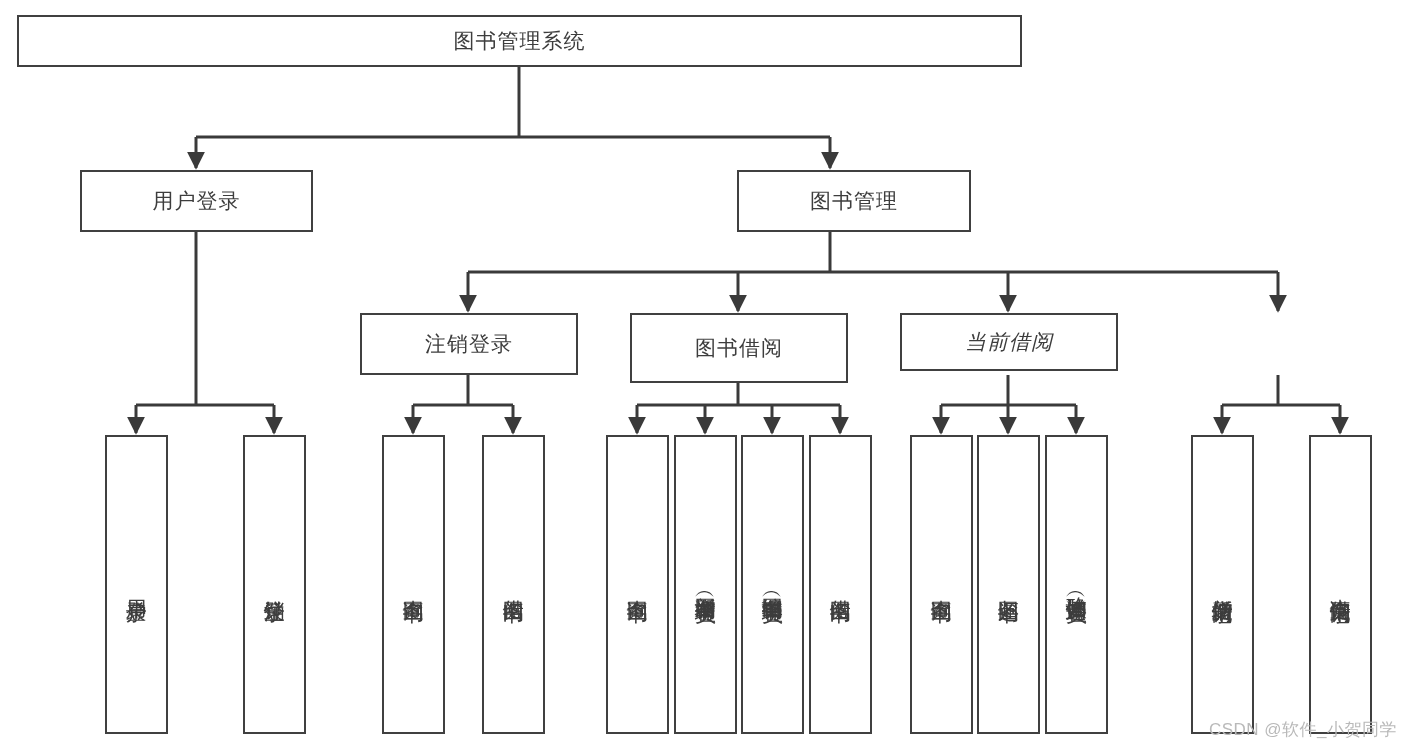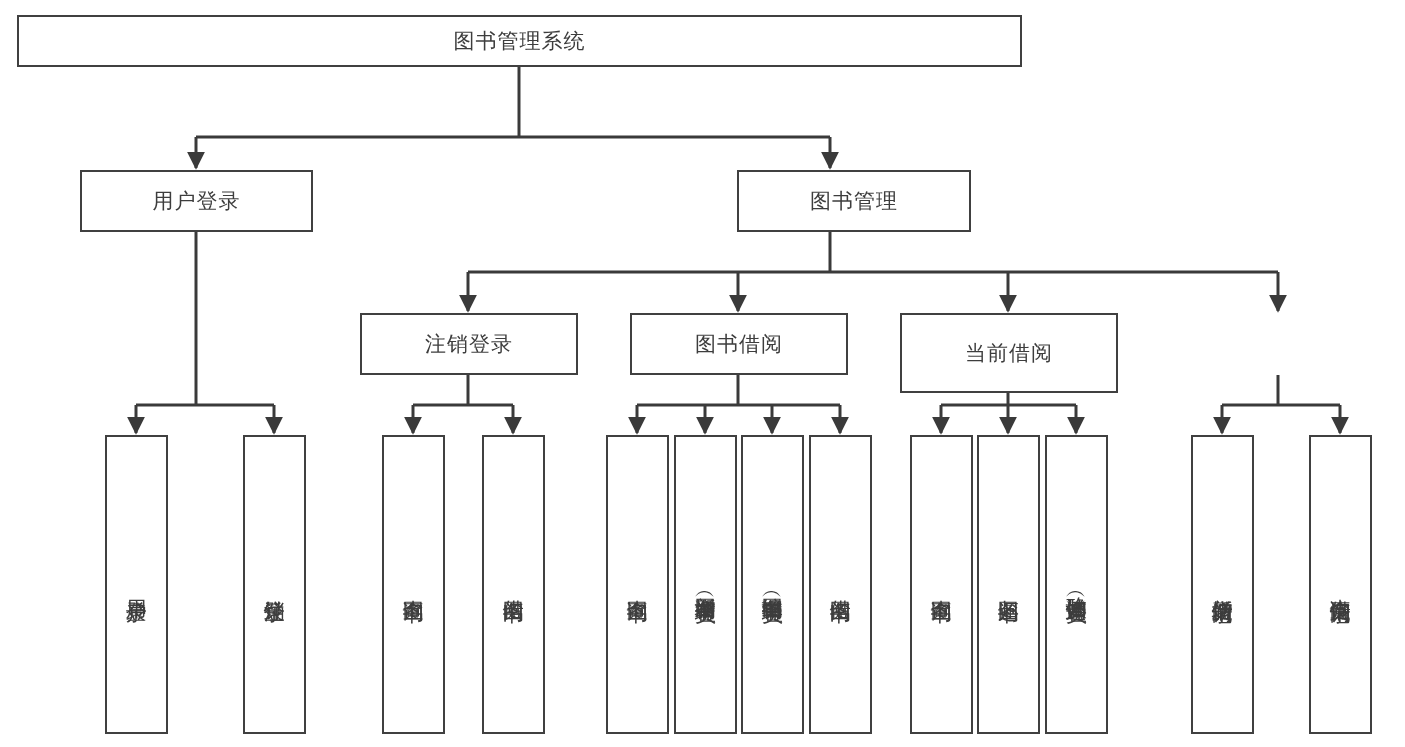--- a/index.html
+++ b/index.html
@@ -134,24 +134,24 @@
   <div class="node h" style="left:80px; top:170px; width:233px; height:62px;">
     <span>用户登录</span>
   </div>
   <div class="node h" style="left:711px; top:170px; width:234px; height:62px;margin-left:26px;">
     <span>图书管理</span>
   </div>
 
   <div class="node h" style="left:360px; top:313px; width:218px; height:62px;">
     <span>注销登录</span>
   </div>
-  <div class="node h" style="left:630px; top:313px; width:218px; height:62px;">
+  <div class="node h" style="left:630px; top:313px; width:218px; height:70px;">
     <span>图书借阅</span>
   </div>
-  <div class="node h" style="left:900px; top:313px; width:218px; height:80px;">
+  <div class="node h" style="left:900px; top:313px; width:218px; height:58px;font-style:italic;">
     <span>当前借阅</span>
   </div>
 
   <div class="node v" style="left:105px; top:435px; width:63px; height:299px;">
     <span class="vtext">用户登录</span>
   </div>
   <div class="node v" style="left:243px; top:435px; width:63px; height:299px;">
     <span class="vtext">注销登录</span>
   </div>
 
@@ -185,14 +185,15 @@
     <span class="vtext">确认归还（管理员）</span>
   </div>
 
   <div class="node v" style="left:1191px; top:435px; width:63px; height:299px;">
     <span class="vtext">新增借阅记录</span>
   </div>
   <div class="node v" style="left:1309px; top:435px; width:63px; height:299px;">
     <span class="vtext">查询借阅记录</span>
   </div>
 
+  <div id="watermark">CSDN @软件_小贺同学</div>
 
 </div>
 
 </body></html>

